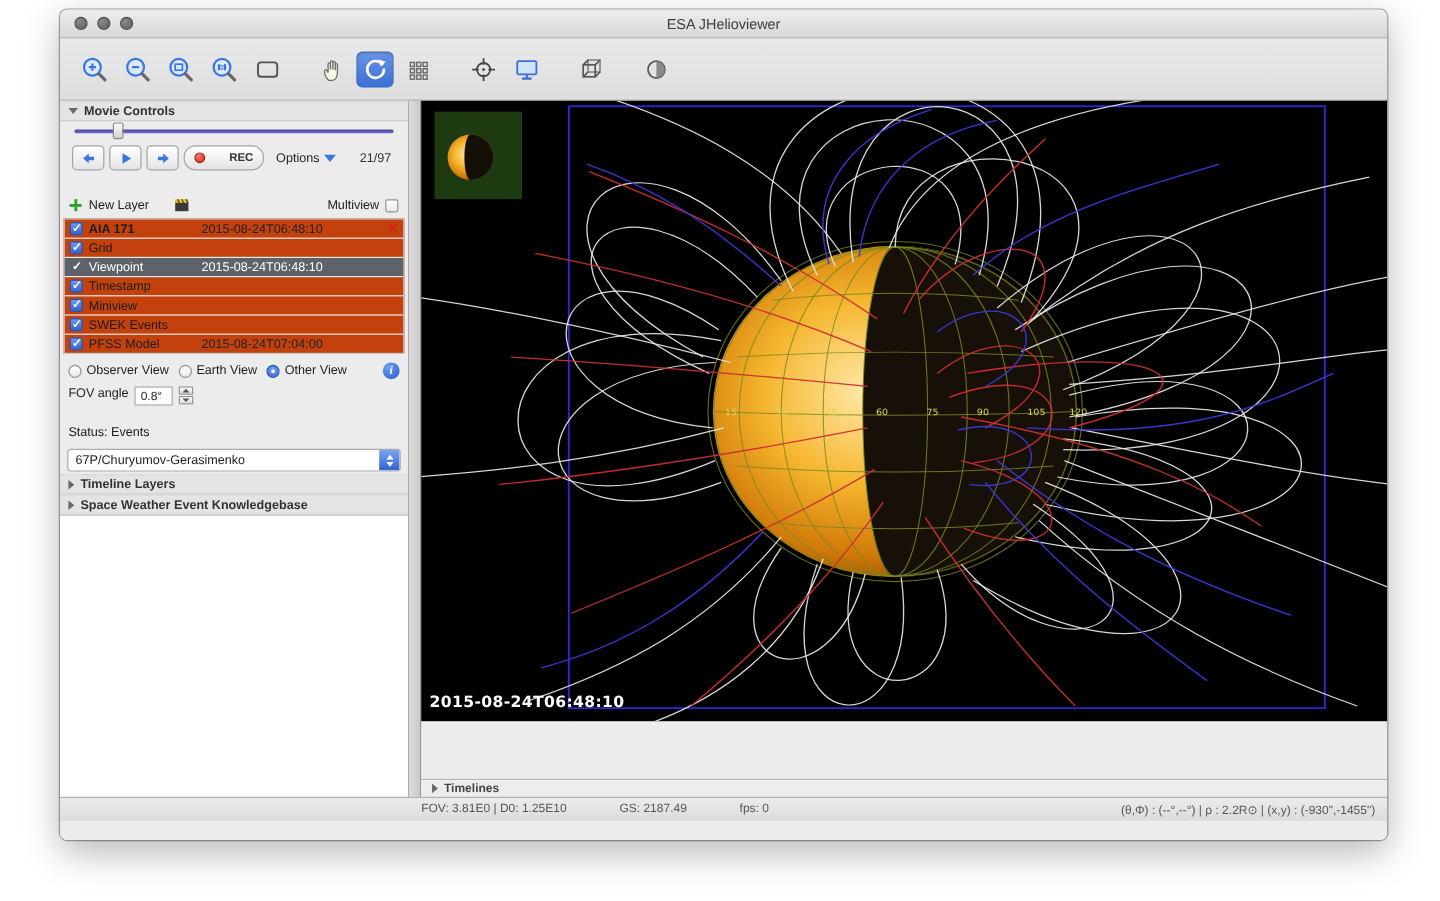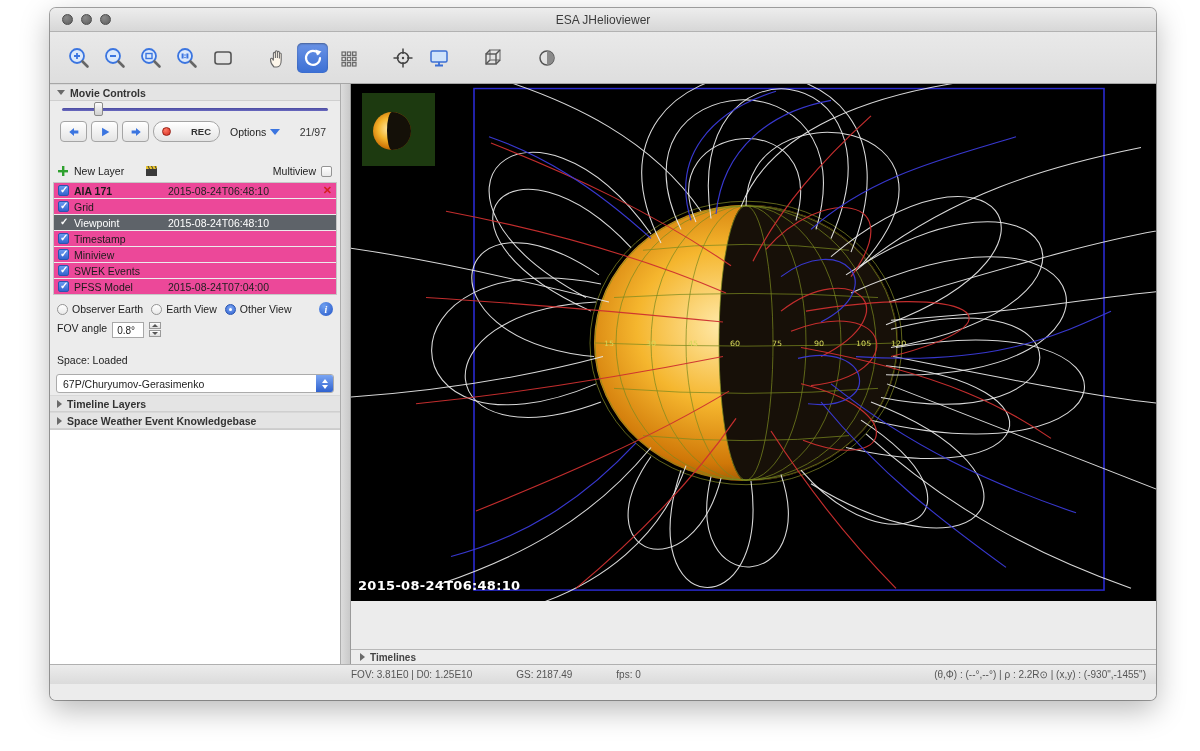--- a/index.html
+++ b/index.html
@@ -43,21 +43,21 @@
   .rec-dot{width:9px;height:9px;border-radius:50%;background:radial-gradient(circle at 35% 30%,#ff7a66,#d42b1f);border:1px solid #992015;box-sizing:border-box;}
   .options{display:flex;align-items:center;gap:4px;margin-left:6px;font-size:10.5px;color:#222;}
   .opt-tri{width:0;height:0;border-left:5px solid transparent;border-right:5px solid transparent;border-top:6px solid #3b75e0;}
   .counter{margin-left:auto;padding-right:4px;font-size:10.5px;color:#333;}
   .newlayer-row{display:flex;align-items:center;gap:5px;padding:4px 8px 4px 7px;flex:none;margin-top:13px;}
   .mv-label{margin-left:auto;}
   .cb{width:11px;height:11px;border:1px solid #949494;border-radius:2px;background:linear-gradient(#ffffff,#e9e9e9);
       position:relative;flex:none;box-sizing:border-box;}
   .cb.on{background:linear-gradient(#6a9af0,#3364cf);border-color:#2a55b0;}
   .cb.on::after{content:"✓";position:absolute;left:1px;top:-2.5px;color:#fff;font-size:10px;font-weight:bold;}
-  .layer-table{margin:1px 3px 0;background:#ec4899;border:1px solid #c6c6c6;flex:none;}
+  .layer-table{margin:1px 3px 0;background:#c2410c;border:1px solid #c6c6c6;flex:none;}
   .lrow{display:flex;align-items:center;height:15px;padding:0 4px;border-bottom:1px solid #ececec;font-size:10.5px;}
   .lrow:last-child{border-bottom:none;}
   .lrow .name{margin-left:5px;width:94px;white-space:nowrap;overflow:hidden;}
   .lrow .name.bold{font-weight:bold;}
   .lrow .ts{color:#222;white-space:nowrap;}
   .lrow.selected{background:#5e6369;color:#fff;}
   .lrow.selected .ts{color:#fff;}
   .lrow.selected .cb.on{background:transparent;border-color:transparent;}
   .close-x{margin-left:auto;color:#d42020;font-weight:bold;font-size:11px;line-height:1;}
   .close-x::after{content:"✕";}
@@ -321,42 +321,42 @@
         </div>
         <div class="lrow">
           <span class="cb on"></span>
           <span class="name">PFSS Model</span>
           <span class="ts">2015-08-24T07:04:00</span>
         </div>
       </div>
 
       <div class="radio-row">
         <span class="radio"></span>
-        <span class="radio-label">Observer Earth</span>
+        <span class="radio-label">Observer View</span>
         <span class="radio"></span>
         <span class="radio-label">Earth View</span>
         <span class="radio on"></span>
         <span class="radio-label">Other View</span>
         <span class="info-icon"></span>
       </div>
 
       <div class="fov-row">
         <span>FOV angle</span>
         <span class="fov-input">0.8°</span>
         <span class="stepper">
           <span class="step">
               <span class="tu"></span>
             </span>
           <span class="step">
               <span class="td"></span>
             </span>
         </span>
       </div>
 
-      <div class="status-line">Space: Loaded</div>
+      <div class="status-line">Status: Events</div>
 
       <div class="combo-row">
         <div class="combo">
           <span class="combo-text">67P/Churyumov-Gerasimenko</span>
           <span class="combo-cap">
               <span class="tu"></span>
               <span class="td"></span>
             </span>
         </div>
       </div>

